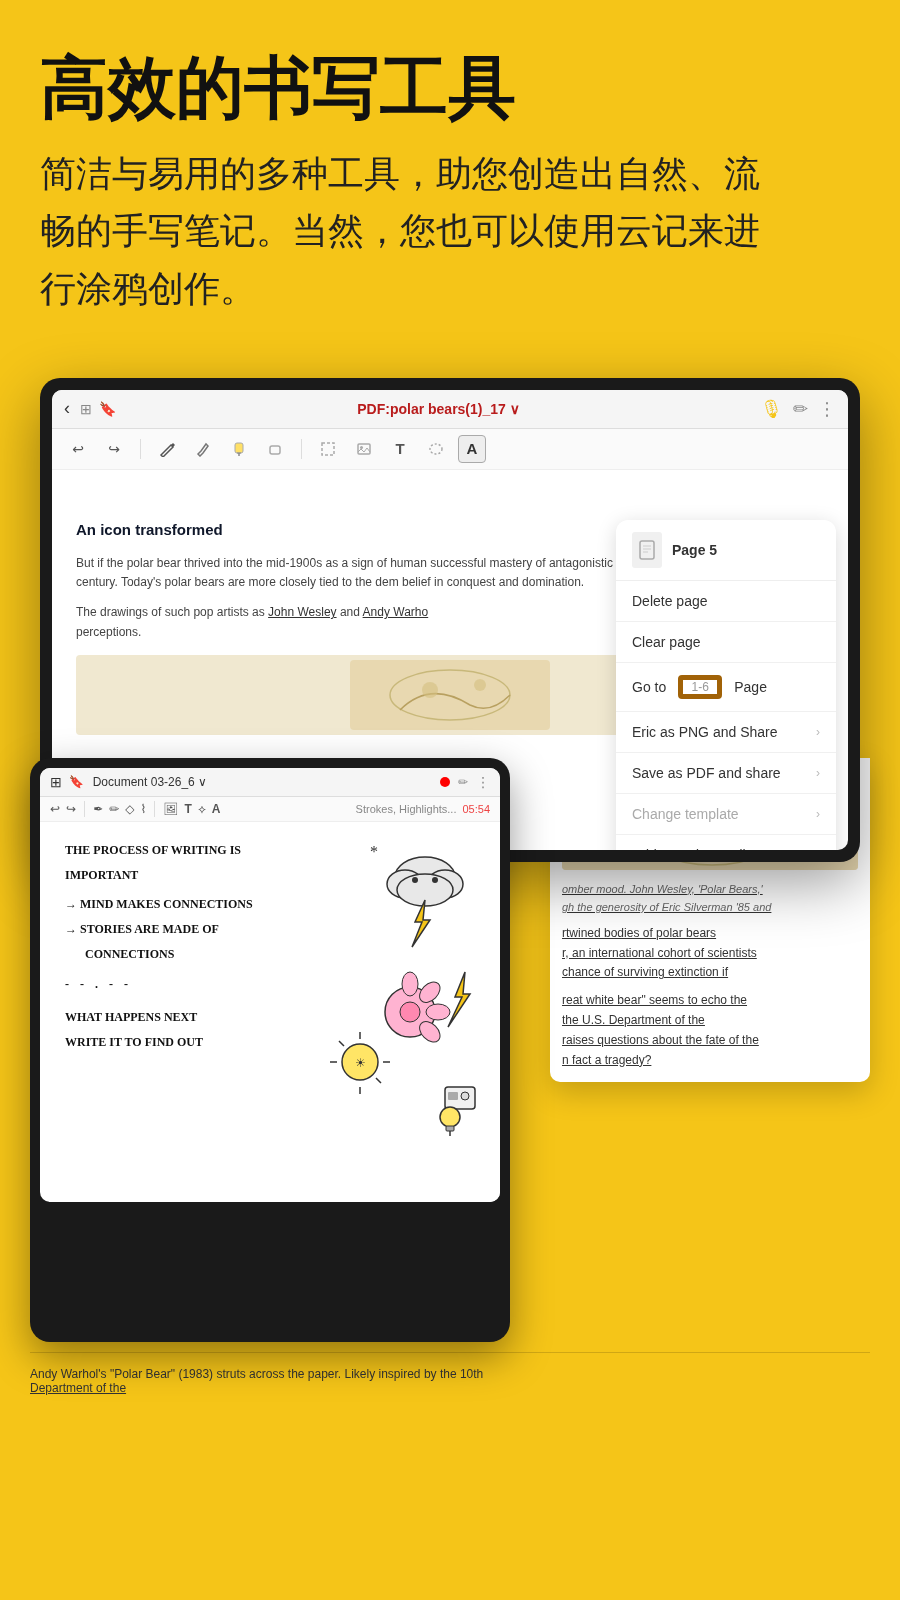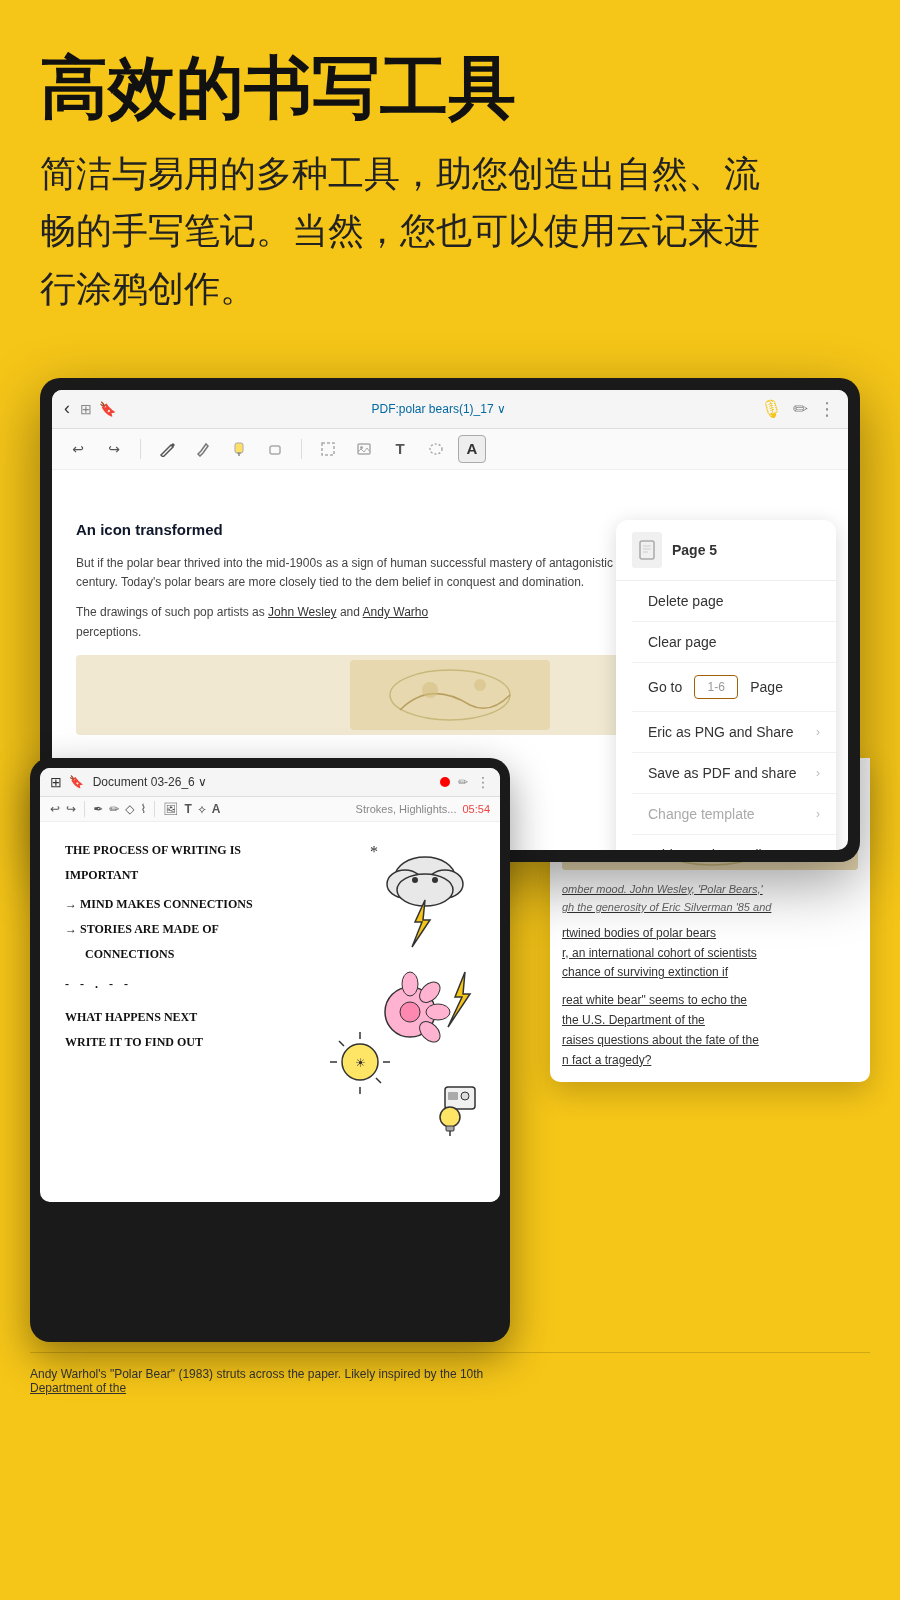--- a/index.html
+++ b/index.html
@@ -73,23 +73,23 @@
       padding: 8px 12px;
       background: #f5f5f5;
       border-bottom: 1px solid #ddd;
       gap: 10px;
     }
     .tb-back { font-size: 18px; color: #333; cursor: pointer; }
     .tb-icons { display: flex; gap: 8px; color: #888; font-size: 14px; }
     .tb-title {
       flex: 1;
       text-align: center;
-      font-size: 12px;
-      color: #0369a1;
-      font-weight: 400;
+      font-size: 14px;
+      color: #b91c1c;
+      font-weight: 700;
     }
     .tb-right { display: flex; gap: 10px; color: #888; font-size: 18px; }
     .tb-mic { color: #F5C518; }
 
     
     .tablet-toolbar {
       display: flex;
       align-items: center;
       padding: 6px 12px;
       background: #fafafa;
@@ -189,34 +189,33 @@
     }
     .dropdown-item {
       display: flex;
       align-items: center;
       justify-content: space-between;
       padding: 12px 16px;
       border-bottom: 1px solid #f0f0f0;
       cursor: pointer;
       font-size: 14px;
       color: #333;
-      margin-left: 16px;
     }
     .dropdown-item:last-child { border-bottom: none; }
     .dropdown-item.disabled { color: #aaa; }
     .dropdown-chevron { color: #bbb; font-size: 12px; }
     .goto-row {
       display: flex;
       align-items: center;
       gap: 12px;
     }
     .goto-input {
       width: 44px;
       height: 24px;
-      border: 1px solid #a16207;
+      border: 5px solid #a16207;
       border-radius: 4px;
       text-align: center;
       font-size: 12px;
       color: #999;
     }
 
     
     .tablet-secondary {
       background: #1a1a1a;
       border-radius: 20px;

